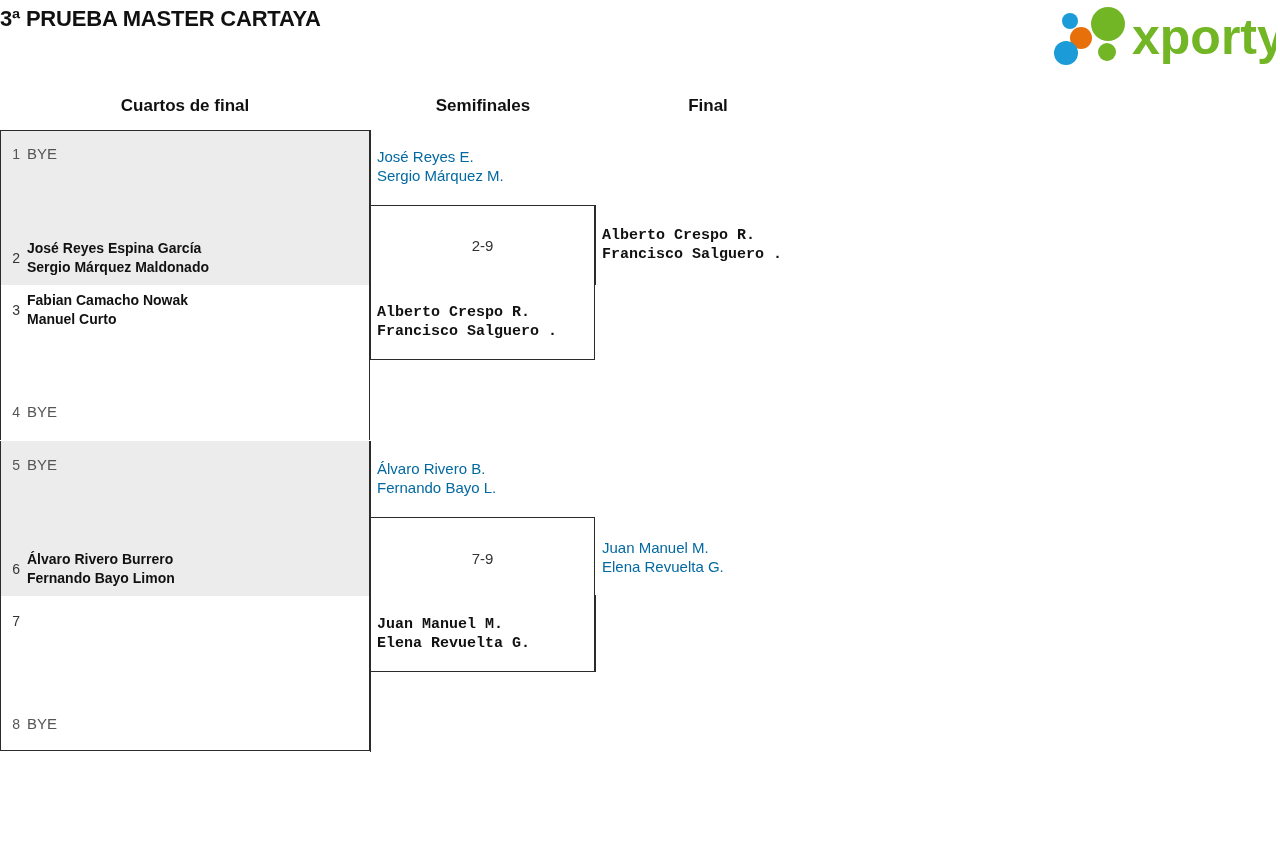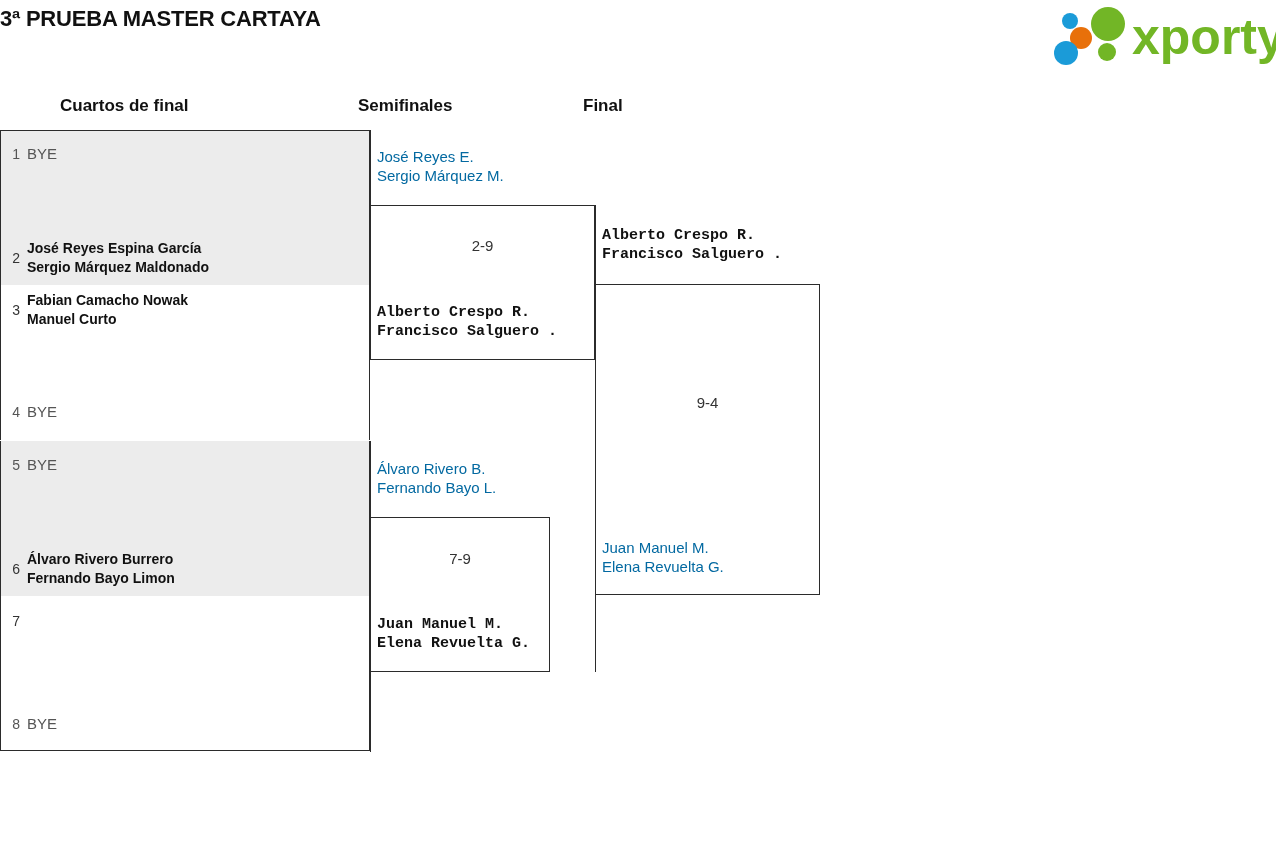--- a/index.html
+++ b/index.html
@@ -16,21 +16,21 @@
     font-size:22px;font-weight:bold;line-height:33px;
     letter-spacing:-.2px;color:#111111;white-space:nowrap;
   }
 
   .logo{position:absolute;left:1048px;top:6px;width:228px;height:60px;}
   .logo svg{display:block;}
 
   
   .round-head{
     position:absolute;font-size:17px;font-weight:bold;color:#111;
-    white-space:nowrap;
+    text-align:center;white-space:nowrap;
   }
   #rh0{left:60px;top:96px;width:250px;}
   #rh1{left:358px;top:96px;width:250px;}
   #rh2{left:583px;top:96px;width:250px;}
   .line-v{position:absolute;width:1px;background:#2b2b2b;}
 
   
   .qf-block{
     position:absolute;left:0;width:370px;box-sizing:border-box;
     border-left:1px solid #2b2b2b;border-right:1px solid #2b2b2b;
@@ -158,38 +158,35 @@
   </div>
   <div class="entry lose" style="left:377px;top:148px;">
     <div class="ln">José Reyes E.</div>
     <div class="ln">Sergio Márquez M.</div>
   </div>
   <div class="entry win" style="left:377px;top:304px;">
     <div class="ln">Alberto Crespo R.</div>
     <div class="ln">Francisco Salguero .</div>
   </div>
 
-  <div class="match-box" style="left:370px;top:517px;width:180px;height:155px;">
+  <div class="match-box" style="left:370px;top:517px;width:225px;height:155px;">
     <div class="score" style="top:32px;">7-9</div>
   </div>
   <div class="entry lose" style="left:377px;top:460px;">
     <div class="ln">Álvaro Rivero B.</div>
     <div class="ln">Fernando Bayo L.</div>
   </div>
   <div class="entry win" style="left:377px;top:616px;">
     <div class="ln">Juan Manuel M.</div>
     <div class="ln">Elena Revuelta G.</div>
   </div>
 
   <div class="line-v" style="left:595px;top:205px;height:80px;"></div>
   <div class="line-v" style="left:595px;top:595px;height:77px;"></div>
 
-  <div class="match-box" style="left:595px;top:284px;width:225px;height:311px;">
-    <div class="score" style="top:109px;">9-4</div>
-  </div>
   <div class="entry win" style="left:602px;top:227px;">
     <div class="ln">Alberto Crespo R.</div>
     <div class="ln">Francisco Salguero .</div>
   </div>
   <div class="entry lose" style="left:602px;top:539px;">
     <div class="ln">Juan Manuel M.</div>
     <div class="ln">Elena Revuelta G.</div>
   </div>
 
 </div>

